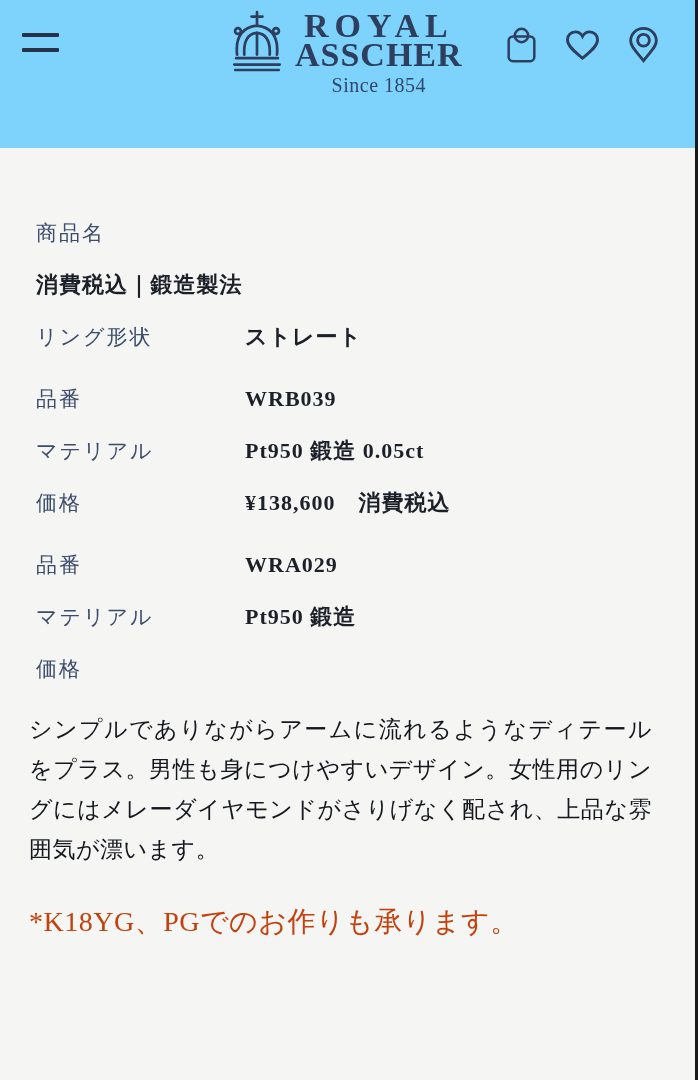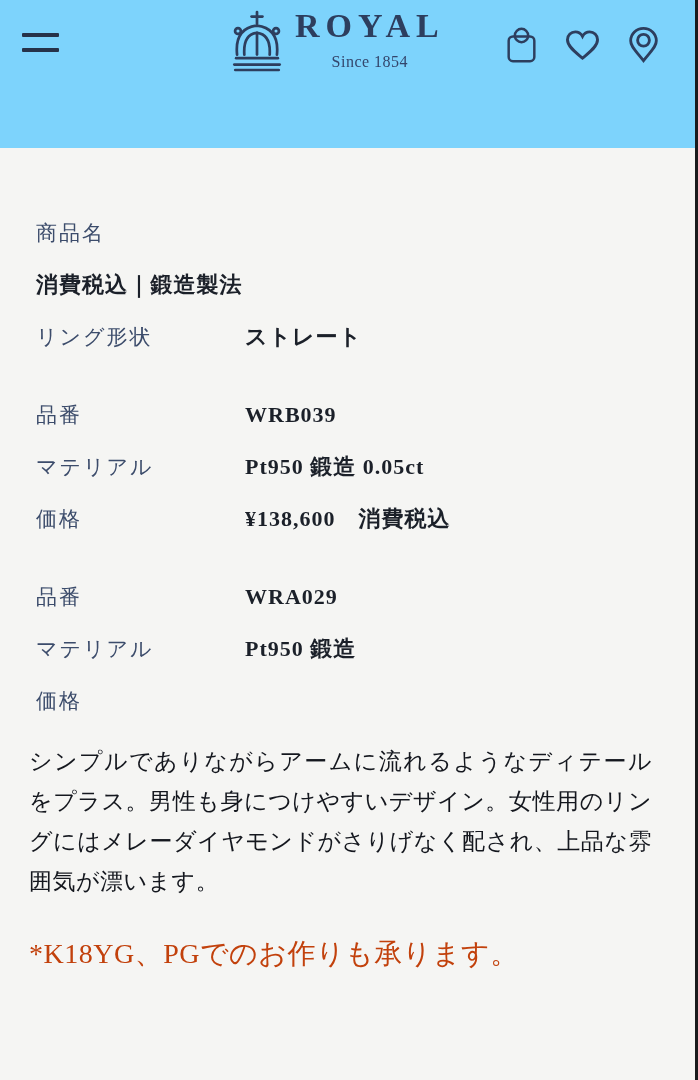--- a/index.html
+++ b/index.html
@@ -37,37 +37,37 @@
   .logo-text { margin-left:9px; margin-top:4px; text-align:center; }
   .logo-line1 {
     font-size:34px; line-height:28px; letter-spacing:6px;
     color:#2d3e5e; font-weight:600; white-space:nowrap;
   }
   .logo-line2 {
     font-size:34px; line-height:28px; letter-spacing:1px;
     color:#2d3e5e; font-weight:600; white-space:nowrap;
   }
   .logo-tagline {
-    font-size:16px; margin-top:12px; color:#33456b; letter-spacing:0.5px;
+    font-size:20px; margin-top:4px; color:#33456b; letter-spacing:0.5px;
   }
 
   .header-actions {
     position:absolute; right:38px; top:26px;
     display:flex; align-items:center; gap:26px;
   }
   .header-actions .icon-btn { cursor:pointer; display:block; }
 
   
   .content {
     width:100%; height:932px;
     background:#f5f5f3;
     padding:74px 30px 0 36px;
   }
   .spec-section { margin:0; }
-  .spec-section + .spec-section { margin-top:56px; }
+  .spec-section + .spec-section { margin-top:40px; }
   .spec-row {
     display:flex; align-items:baseline;
     margin-bottom:30px;
     gap:20px;
   }
   .spec-label {
     width:189px; flex:0 0 189px;
     font-size:21px; line-height:22px;
     color:#3c4c6b; letter-spacing:2px;
   }
@@ -116,20 +116,21 @@
         <line x1="32" y1="26" x2="32" y2="50"></line>
         <circle cx="11" cy="24" r="3.2"></circle>
         <circle cx="53" cy="24" r="3.2"></circle>
         <line x1="9" y1="54" x2="55" y2="54"></line>
         <line x1="7" y1="61" x2="57" y2="61"></line>
         <line x1="8" y1="67" x2="56" y2="67"></line>
       </svg>
     </span>
     <span class="logo-text">
       <span class="logo-line1">ROYAL</span><br>
+      <span class="logo-line2">ASSCHER</span>
       <div class="logo-tagline">Since 1854</div>
     </span>
   </div>
 
   <div class="header-actions">
     <span class="icon-btn">
       <svg width="33" height="38" viewBox="0 0 34 40" fill="none" stroke="#2d3e5e" stroke-width="2.6">
         <rect x="3.5" y="11" width="27" height="26" rx="4.5"></rect>
         <circle cx="17" cy="10" r="7"></circle>
       </svg>

